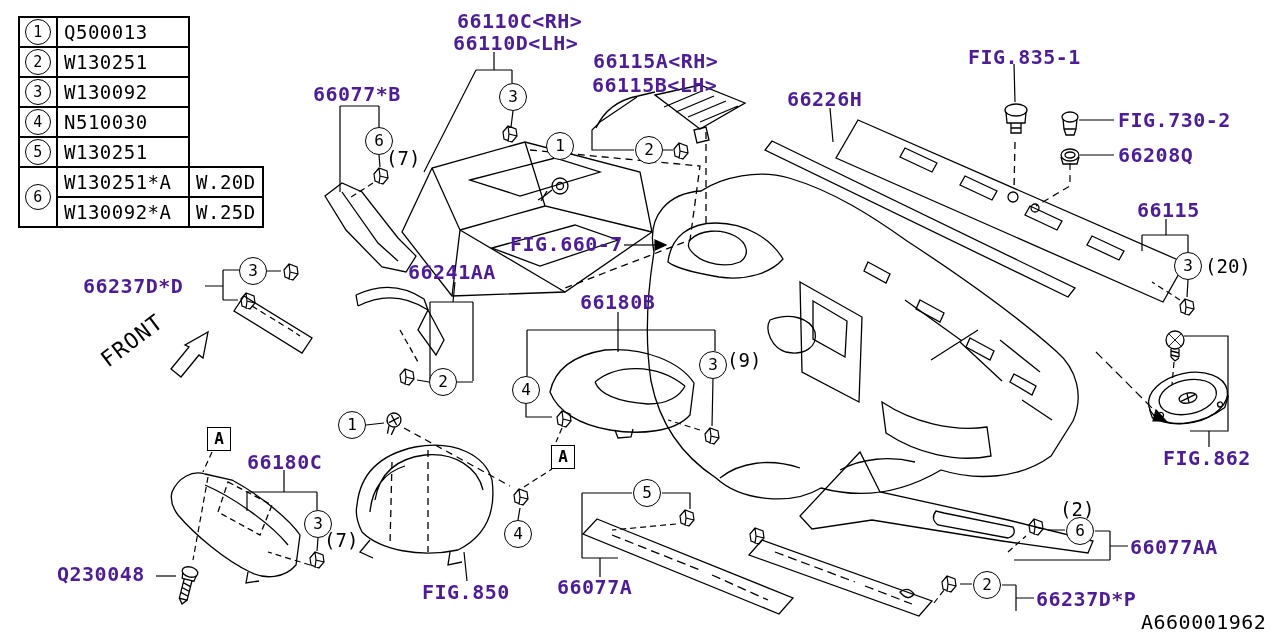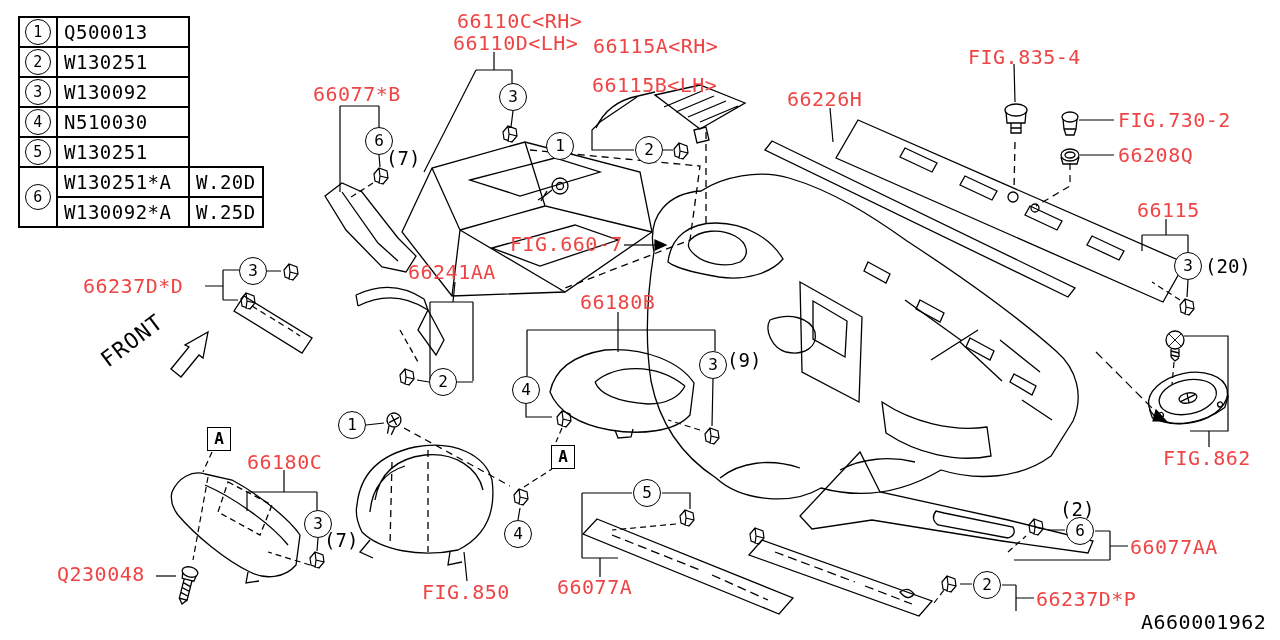--- a/index.html
+++ b/index.html
@@ -1,19 +1,19 @@
 <!DOCTYPE html>
 <html><head>
 <meta charset="utf-8">
 <style>
   html,body{margin:0;padding:0;background:#fff;width:1280px;height:640px;overflow:hidden;}
   #stage{position:relative;width:1280px;height:640px;background:#fff;
          font-family:"DejaVu Sans Mono","Liberation Mono",monospace;color:#000;}
   #art{position:absolute;left:0;top:0;}
-  .lbl{position:absolute;font-size:20px;line-height:21px;letter-spacing:0.5px;white-space:pre;color:#ef4444;}
+  .lbl{position:absolute;font-size:20px;line-height:21px;letter-spacing:0.5px;white-space:pre;color:#4c1d95;font-weight:bold;}
   .qty{position:absolute;font-size:19px;line-height:20px;letter-spacing:0;white-space:pre;color:#000;}
   .callout{position:absolute;width:26px;height:26px;border:1.6px solid #000;border-radius:50%;
            background:#fff;text-align:center;font-size:16px;line-height:26px;}
   .boxedA{position:absolute;width:22px;height:22px;border:1.6px solid #000;background:#fff;
           text-align:center;font-size:16px;line-height:22px;font-weight:bold;}
   #front-label{position:absolute;left:96px;top:352px;font-size:22px;letter-spacing:1px;
                transform:rotate(-37deg);transform-origin:left top;}
   #diagram-id{position:absolute;left:1141px;top:610px;font-size:20px;letter-spacing:0.5px;text-align:right;}
   
   #legend{position:absolute;left:18px;top:16px;border-collapse:collapse;}
@@ -290,25 +290,25 @@
   </tr>
   <tr>
     <td class="pt">W130092*A</td>
     <td class="sz">W.25D</td>
   </tr>
 </tbody>
     </table>
 
 <div class="lbl" style="left:457px;top:11px">66110C&lt;RH&gt;</div>
 <div class="lbl" style="left:453px;top:33px">66110D&lt;LH&gt;</div>
-<div class="lbl" style="left:593px;top:36px">66115A&lt;RH&gt;</div>
+<div class="lbl" style="left:593px;top:51px">66115A&lt;RH&gt;</div>
 <div class="lbl" style="left:592px;top:75px">66115B&lt;LH&gt;</div>
 <div class="lbl" style="left:313px;top:84px">66077*B</div>
 <div class="lbl" style="left:787px;top:89px">66226H</div>
-<div class="lbl" style="left:968px;top:47px">FIG.835-4</div>
+<div class="lbl" style="left:968px;top:47px">FIG.835-1</div>
 <div class="lbl" style="left:1118px;top:110px">FIG.730-2</div>
 <div class="lbl" style="left:1118px;top:145px">66208Q</div>
 <div class="lbl" style="left:1137px;top:200px">66115</div>
 <div class="lbl" style="left:510px;top:234px">FIG.660-7</div>
 <div class="lbl" style="left:408px;top:262px">66241AA</div>
 <div class="lbl" style="left:580px;top:292px">66180B</div>
 <div class="lbl" style="left:83px;top:276px">66237D*D</div>
 <div class="lbl" style="left:247px;top:452px">66180C</div>
 <div class="lbl" style="left:57px;top:564px">Q230048</div>
 <div class="lbl" style="left:422px;top:582px">FIG.850</div>

